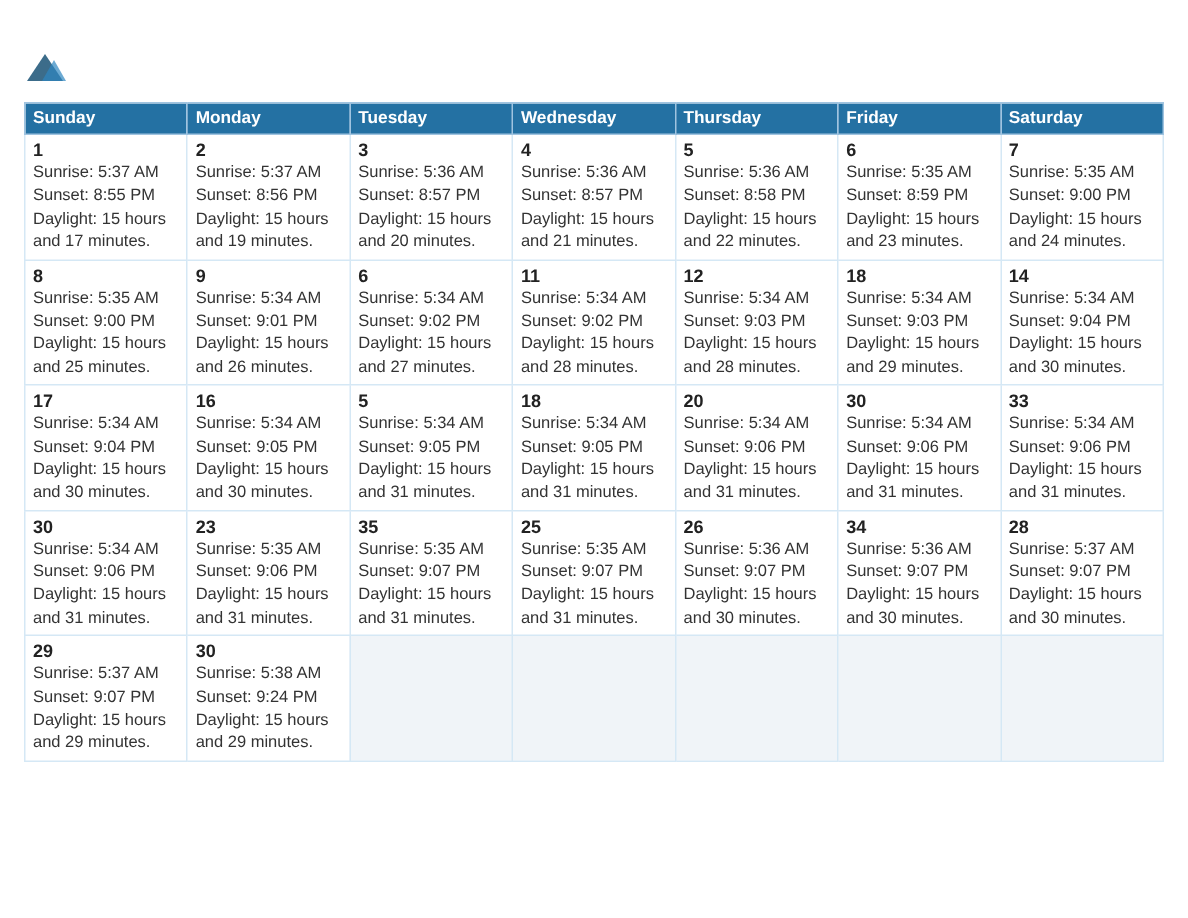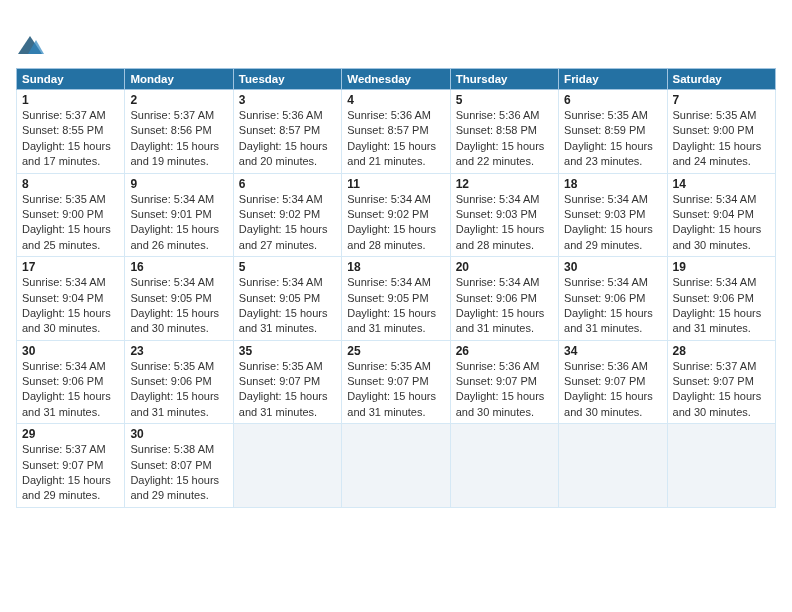--- a/index.html
+++ b/index.html
@@ -274,21 +274,21 @@
 and 31 minutes.</div>
           </td>
           <td>
             <span class="day-num">30</span>
             <div class="day-info" style="white-space: pre-line;">Sunrise: 5:34 AM
 Sunset: 9:06 PM
 Daylight: 15 hours
 and 31 minutes.</div>
           </td>
           <td>
-            <span class="day-num">19</span>
+            <span class="day-num">33</span>
             <div class="day-info" style="white-space: pre-line;">Sunrise: 5:34 AM
 Sunset: 9:06 PM
 Daylight: 15 hours
 and 31 minutes.</div>
           </td>
         </tr>
         <tr>
           <td>
             <span class="day-num">30</span>
             <div class="day-info" style="white-space: pre-line;">Sunrise: 5:34 AM
@@ -343,21 +343,21 @@
           <td>
             <span class="day-num">29</span>
             <div class="day-info" style="white-space: pre-line;">Sunrise: 5:37 AM
 Sunset: 9:07 PM
 Daylight: 15 hours
 and 29 minutes.</div>
           </td>
           <td>
             <span class="day-num">30</span>
             <div class="day-info" style="white-space: pre-line;">Sunrise: 5:38 AM
-Sunset: 8:07 PM
+Sunset: 9:24 PM
 Daylight: 15 hours
 and 29 minutes.</div>
           </td>
           <td class="empty"></td>
           <td class="empty"></td>
           <td class="empty"></td>
           <td class="empty"></td>
           <td class="empty"></td>
         </tr>
       </tbody>

